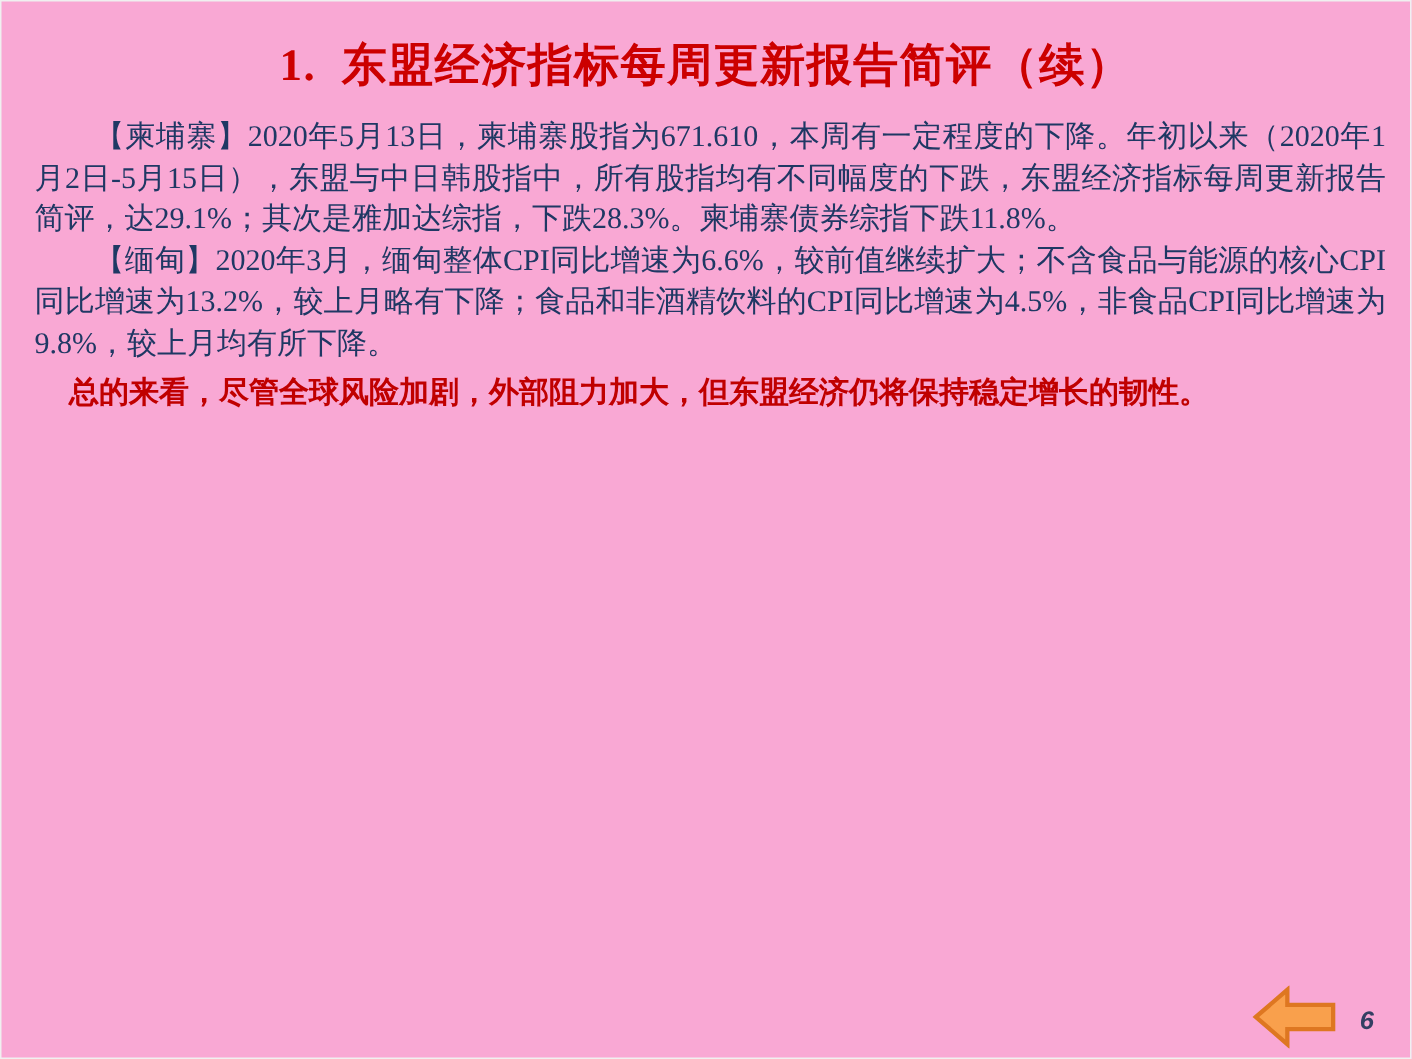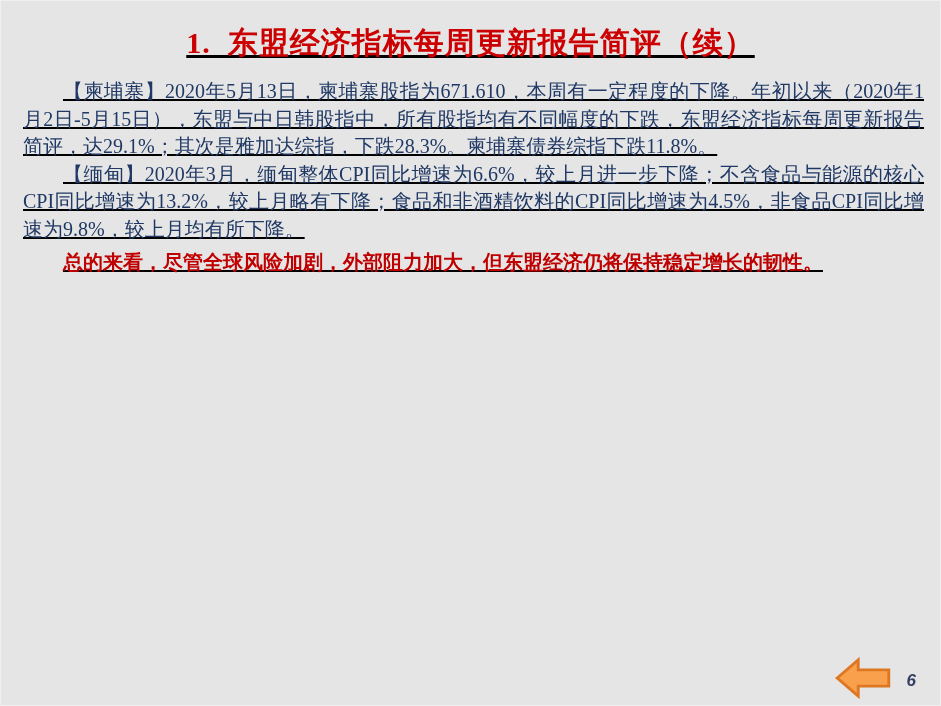--- a/index.html
+++ b/index.html
@@ -6,23 +6,22 @@
   html, body { width: 941px; height: 706px; }
   body {
     background: #ffffff;
     font-family: "Liberation Serif", "DejaVu Serif", serif;
     overflow: hidden;
   }
   .slide {
     position: relative;
     width: 941px;
     height: 706px;
-    background: #e5e5e5;
+    background: #f9a8d4;
     border: 1px solid #f0f0f0;
-    text-decoration: underline;
   }
   .slide-title {
     margin-top: 22px;
     text-align: center;
     font-size: 30px;
     font-weight: bold;
     letter-spacing: 1px;
     color: var(--title, #CC0000);
     white-space: pre;
   }
@@ -33,21 +32,21 @@
   .content p {
     font-size: 20px;
     line-height: 27.5px;
     color: var(--body, #1F3864);
     text-align: justify;
     text-indent: 2em;
     text-justify: inter-ideograph;
   }
   .conclusion {
     margin-top: 6px;
-    padding: 0 16px 0 22px;
+    padding: 0 16px 0 5px;
     font-size: 20px;
     line-height: 27.5px;
     font-weight: bold;
     color: var(--conclusion, #C00000);
     text-indent: 2em;
   }
   .back-arrow {
     position: absolute;
     right: 48px;
     bottom: 6px;
@@ -78,21 +77,21 @@
 </style>
 </head>
 <body>
 
 <div class="slide">
 
   <h1 class="slide-title">1.  东盟经济指标每周更新报告简评（续）</h1>
 
   <div class="content">
     <p>【柬埔寨】2020年5月13日，柬埔寨股指为671.610，本周有一定程度的下降。年初以来（2020年1月2日-5月15日），东盟与中日韩股指中，所有股指均有不同幅度的下跌，东盟经济指标每周更新报告简评，达29.1%；其次是雅加达综指，下跌28.3%。柬埔寨债券综指下跌11.8%。</p>
-    <p>【缅甸】2020年3月，缅甸整体CPI同比增速为6.6%，较上月进一步下降；不含食品与能源的核心CPI同比增速为13.2%，较上月略有下降；食品和非酒精饮料的CPI同比增速为4.5%，非食品CPI同比增速为9.8%，较上月均有所下降。</p>
+    <p>【缅甸】2020年3月，缅甸整体CPI同比增速为6.6%，较前值继续扩大；不含食品与能源的核心CPI同比增速为13.2%，较上月略有下降；食品和非酒精饮料的CPI同比增速为4.5%，非食品CPI同比增速为9.8%，较上月均有所下降。</p>
   </div>
 
   <p class="conclusion">总的来看，尽管全球风险加剧，外部阻力加大，但东盟经济仍将保持稳定增长的韧性。</p>
 
   <button class="back-arrow">
     <span>
       <svg viewBox="0 0 60 44" xmlns="http://www.w3.org/2000/svg" aria-hidden="true">
         <polygon points="3,22 25,3 25,13.5 57,13.5 57,30.5 25,30.5 25,41"></polygon>
       </svg>
     </span>

